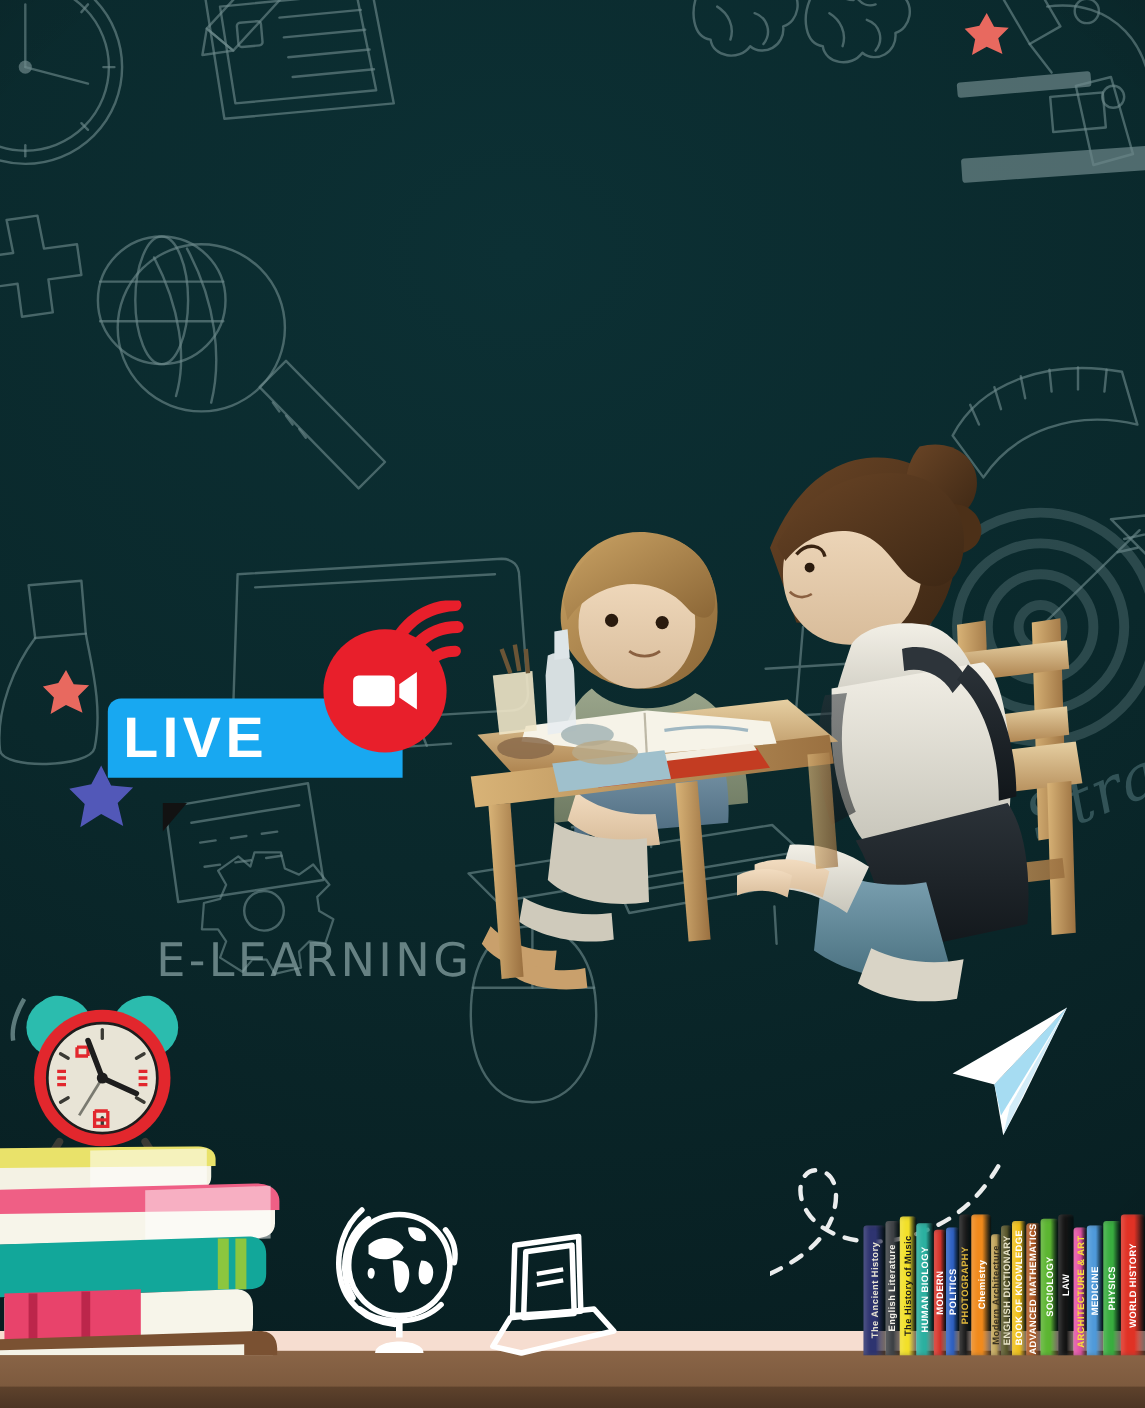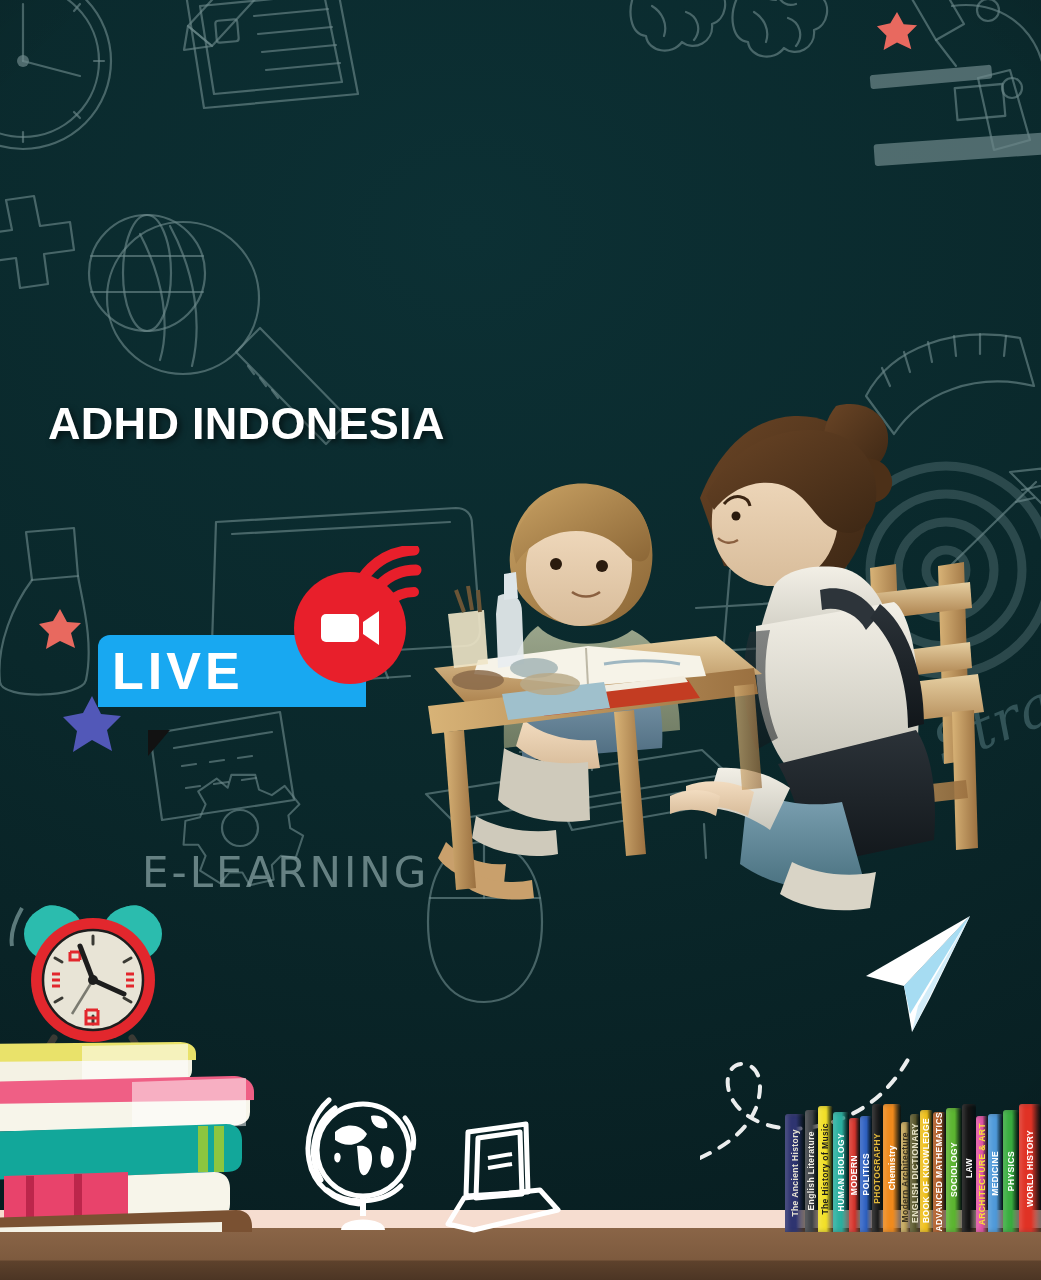--- a/index.html
+++ b/index.html
@@ -306,21 +306,20 @@
           <path d="M10 92 L140 84"></path>
         </g>
     </svg>
 
     <div class="chalk" style="left:142px;top:848px;font-size:42px;">E-LEARNING</div>
 
     <div class="script-faint" style="left:926px;top:668px">Strategy</div>
   </div>
 
   <div class="headline">
-    <span>ADHD INDONESIA</span>
   </div>
 
   <svg class="star" style="left:38px;top:607px;z-index:15" width="44" height="44" viewBox="0 0 44 44">
     <path d="M22 2 L29 15 L43 16 L33 26 L37 41 L22 34 L8 42 L11 27 L1 17 L15 14 Z" fill="#e8695f"></path>
   </svg>
   <svg class="star" style="left:62px;top:694px;z-index:15" width="60" height="60" viewBox="0 0 60 60">
     <path d="M30 2 L39 20 L59 22 L45 36 L50 57 L30 46 L11 58 L15 37 L1 23 L21 19 Z" fill="#5258b8"></path>
   </svg>
   <svg class="star" style="left:876px;top:10px;z-index:15" width="42" height="42" viewBox="0 0 44 44">
     <path d="M22 2 L29 15 L43 16 L33 26 L37 41 L22 34 L8 42 L11 27 L1 17 L15 14 Z" fill="#e8695f"></path>

